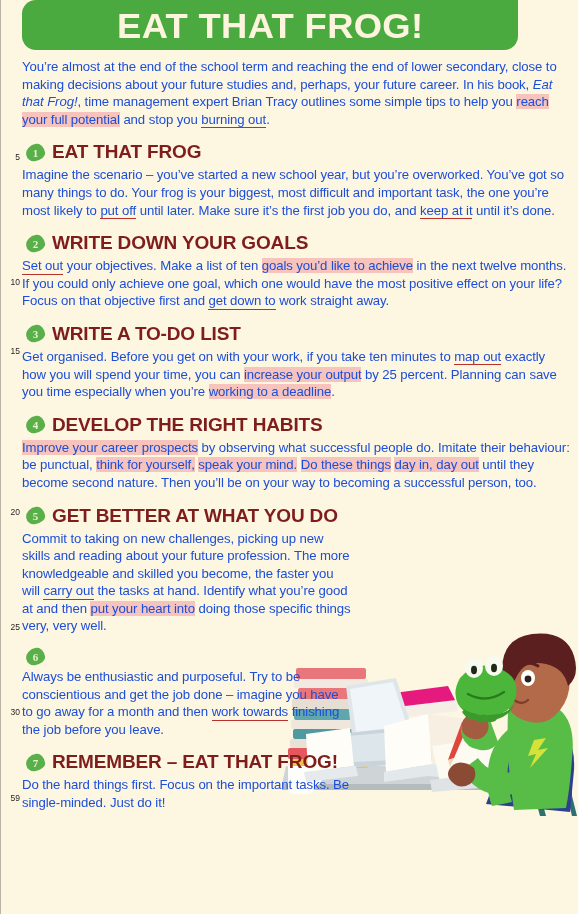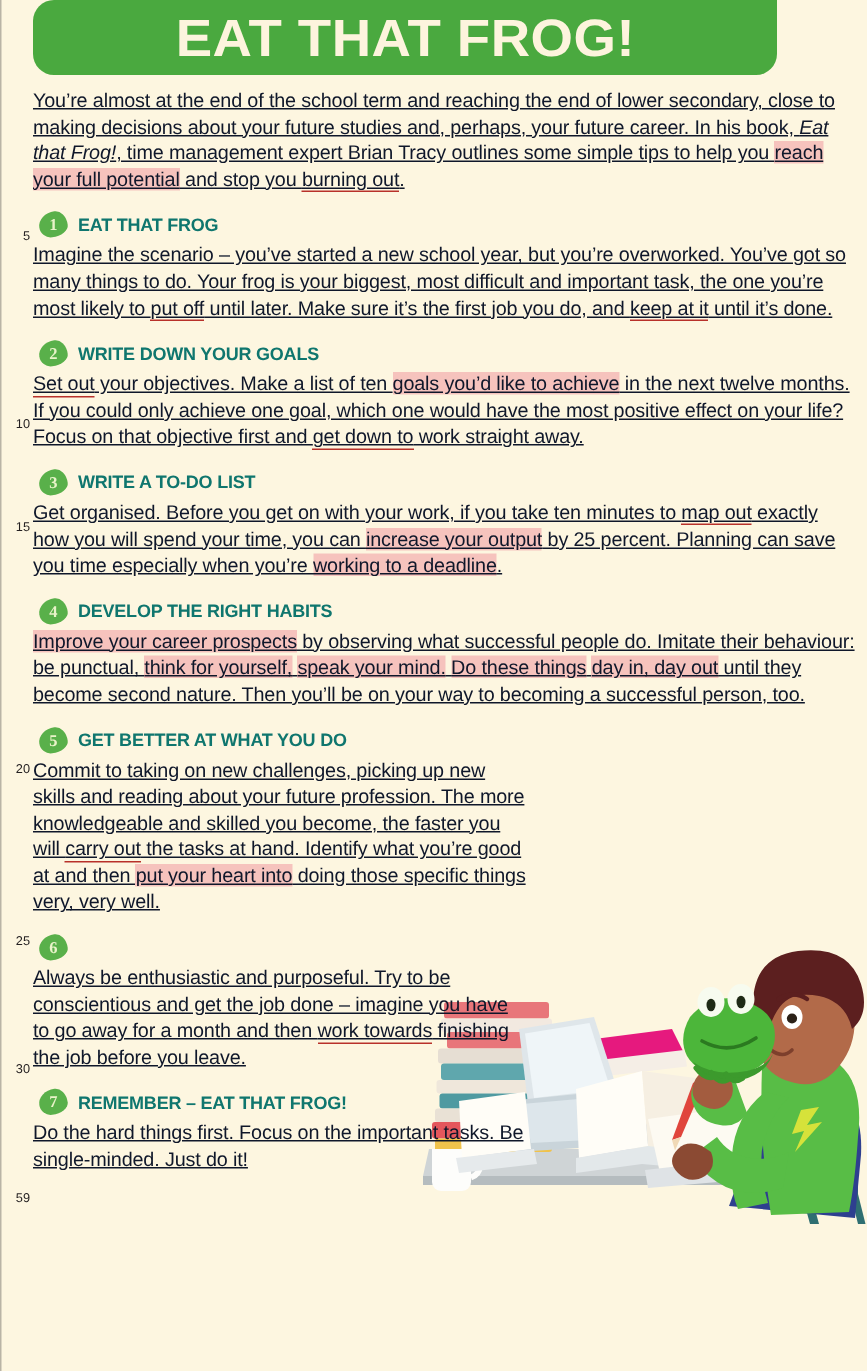--- a/index.html
+++ b/index.html
@@ -38,24 +38,23 @@
 
   
   .content{
     position:absolute; left:0; top:58px; width:578px;
   }
   .block{ position:relative; padding-left:22px; padding-right:8px; }
 
   p.para{
     font-size:13.2px;
     line-height:17.6px;
-    color:#0f172a;
+    color:#1d4ed8;
     margin:0;
     letter-spacing:-0.1px;
-    text-decoration:underline;
   }
   p.para.narrow{ max-width:330px; }
 
   
   .sec-head{
     display:flex; align-items:center;
     margin:13px 0 3px 0;
     padding-left:4px;
   }
   .num-leaf{
@@ -68,22 +67,22 @@
     margin-right:7px;
   }
   .num-leaf span{
     position:absolute; inset:0;
     display:flex; align-items:center; justify-content:center;
     color:#e9f3c9; font-size:11px; font-weight:bold;
     transform:rotate(8deg);
     font-family:"Liberation Serif", serif;
   }
   .sec-title{
-    color:#0f766e;
-    font-size:12px;
+    color:#7f1d1d;
+    font-size:19px;
     font-weight:bold;
     letter-spacing:-0.15px;
     white-space:nowrap;
   }
 
   
   .hl{ background:#f6c3bd; }
   .ul{ border-bottom:1.3px solid #b8312a; padding-bottom:0.5px; }
   i.bookttl{ font-style:italic; }
 

